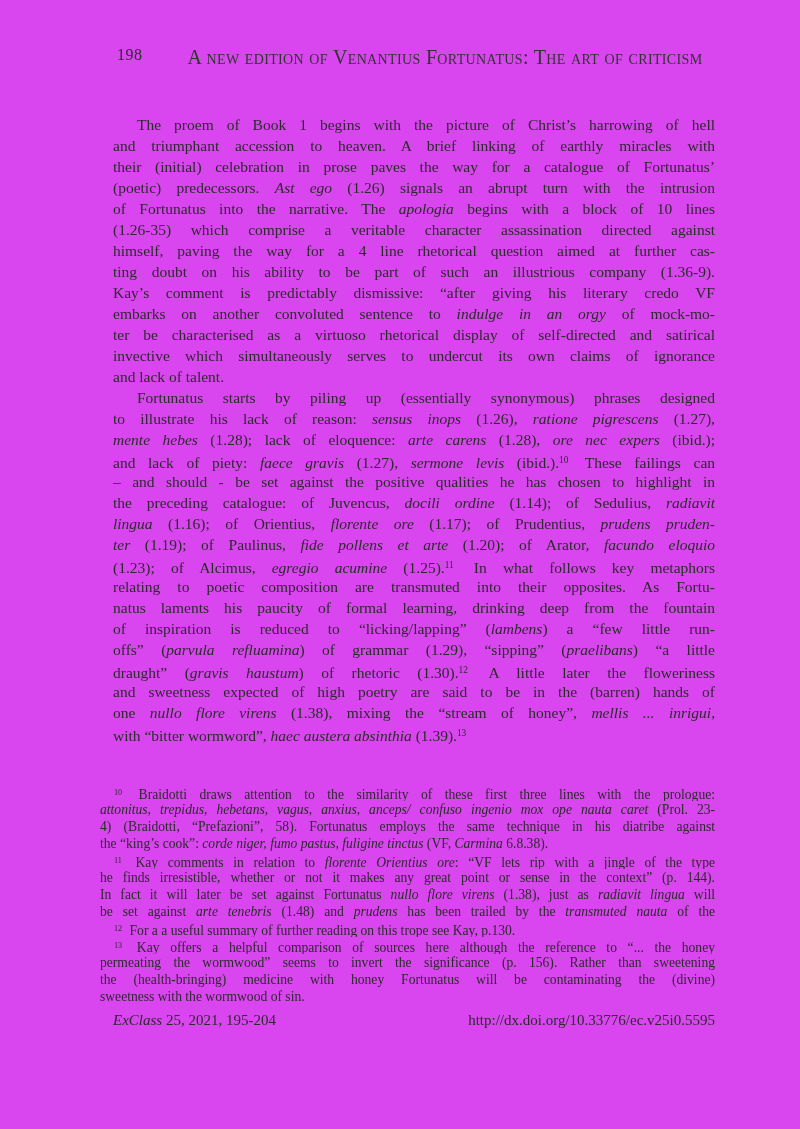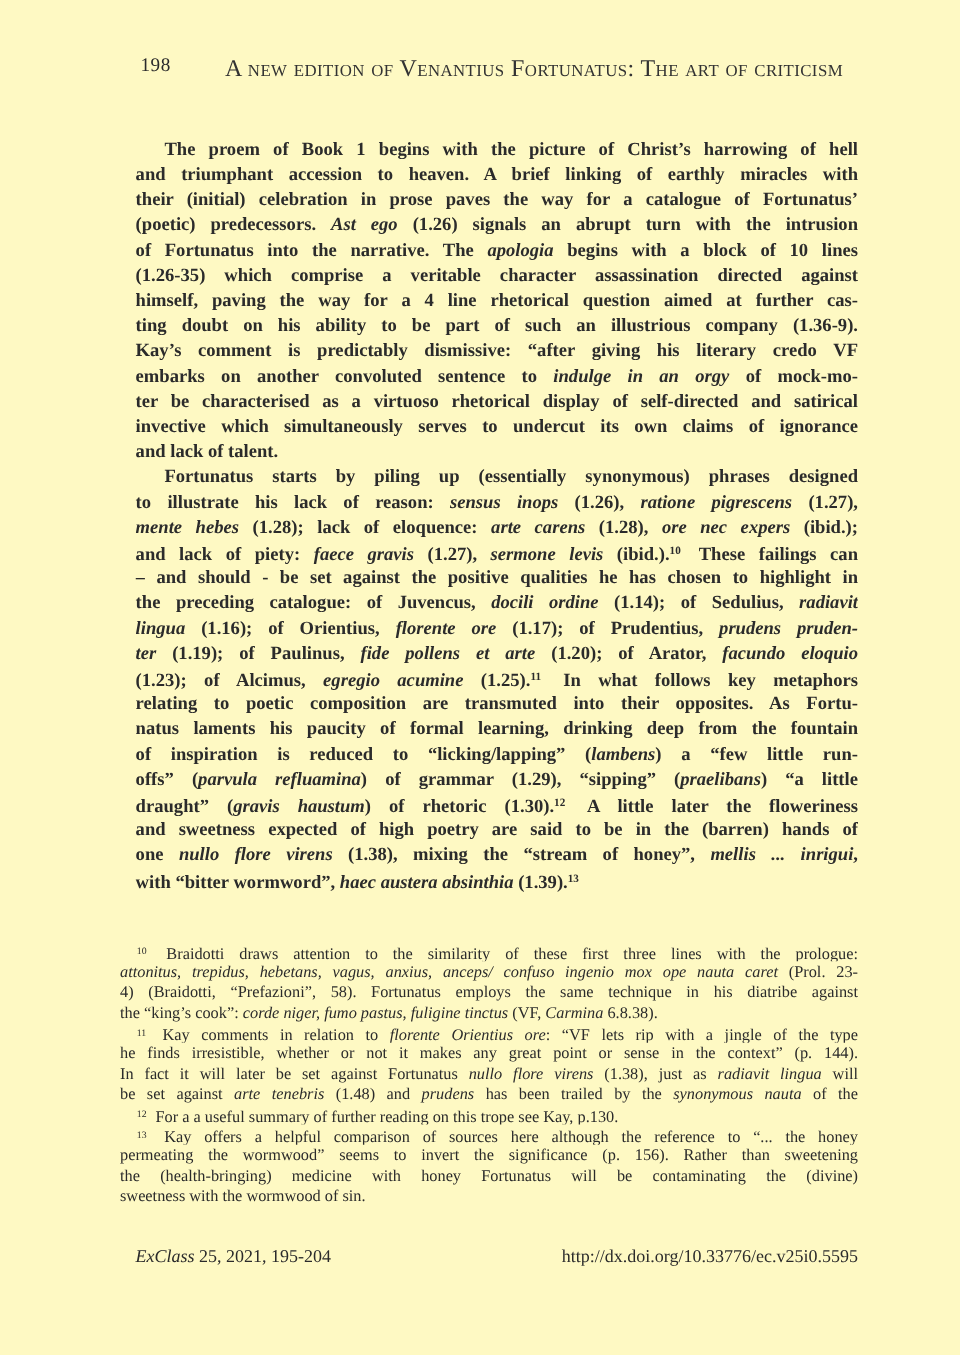--- a/index.html
+++ b/index.html
@@ -1,20 +1,20 @@
 <!DOCTYPE html>
 <html><head>
 <meta charset="utf-8">
 <style>
   html, body { margin: 0; padding: 0; background: #ffffff; }
   .page {
     position: relative;
     width: 800px;
     height: 1129px;
-    background: #fef9c3;
+    background: #d946ef;
     font-family: "Liberation Serif", "DejaVu Serif", serif;
     color: #2b2b2b;
     overflow: hidden;
   }
   .page-header {
     position: absolute;
     top: 46px;
     left: 113px;
     width: 602px;
     height: 22px;
@@ -36,21 +36,20 @@
     white-space: nowrap;
     color: #333333;
   }
   .body-text {
     position: absolute;
     top: 114px;
     left: 113px;
     width: 602px;
     font-size: 15.5px;
     line-height: 21px;
-    font-weight: bold;
   }
   .line {
     height: 21px;
     white-space: nowrap;
     overflow: hidden;
     text-align: justify;
     text-align-last: justify;
   }
   .line.last {
     text-align: left;
@@ -69,21 +68,21 @@
   .footnotes > .footnote > .line.first { text-indent: 14px; }
   .sup {
     font-size: 0.6em;
     vertical-align: 0.5em;
     margin-right: 4px;
     font-style: normal;
     margin-top: 42px;
   }
   .page-footer {
     position: absolute;
-    top: 1040px;
+    top: 1012px;
     left: 113px;
     width: 602px;
     font-size: 15px;
     display: flex;
     justify-content: space-between;
     align-items: flex-end;
   }
 </style>
 </head>
 <body>
@@ -136,21 +135,21 @@
     <div class="footnote indent-first">
         <div class="line first"><span class="sup">10</span> Braidotti draws attention to the similarity of these first three lines with the prologue:</div>
         <div class="line"><i>attonitus, trepidus, hebetans, vagus, anxius, anceps/ confuso ingenio mox ope nauta caret</i> (Prol. 23-</div>
         <div class="line">4) (Braidotti, “Prefazioni”, 58). Fortunatus employs the same technique in his diatribe against</div>
         <div class="line last">the “king’s cook”: <i>corde niger, fumo pastus, fuligine tinctus</i> (VF, <i>Carmina</i> 6.8.38).</div>
       </div>
     <div class="footnote indent-first">
         <div class="line first"><span class="sup">11</span> Kay comments in relation to <i>florente Orientius ore</i>: “VF lets rip with a jingle of the type</div>
         <div class="line">he finds irresistible, whether or not it makes any great point or sense in the context” (p. 144).</div>
         <div class="line">In fact it will later be set against Fortunatus <i>nullo flore virens</i> (1.38), just as <i>radiavit lingua</i> will</div>
-        <div class="line">be set against <i>arte tenebris</i> (1.48) and <i>prudens</i> has been trailed by the <i>synonymous nauta</i> of the</div>
+        <div class="line">be set against <i>arte tenebris</i> (1.48) and <i>prudens</i> has been trailed by the <i>transmuted nauta</i> of the</div>
       </div>
     <div class="footnote indent-first">
         <div class="line first last"><span class="sup">12</span> For a a useful summary of further reading on this trope see Kay, p.130.</div>
       </div>
     <div class="footnote indent-first">
         <div class="line first"><span class="sup">13</span> Kay offers a helpful comparison of sources here although the reference to “... the honey</div>
         <div class="line">permeating the wormwood” seems to invert the significance (p. 156). Rather than sweetening</div>
         <div class="line">the (health-bringing) medicine with honey Fortunatus will be contaminating the (divine)</div>
         <div class="line last">sweetness with the wormwood of sin.</div>
       </div>

